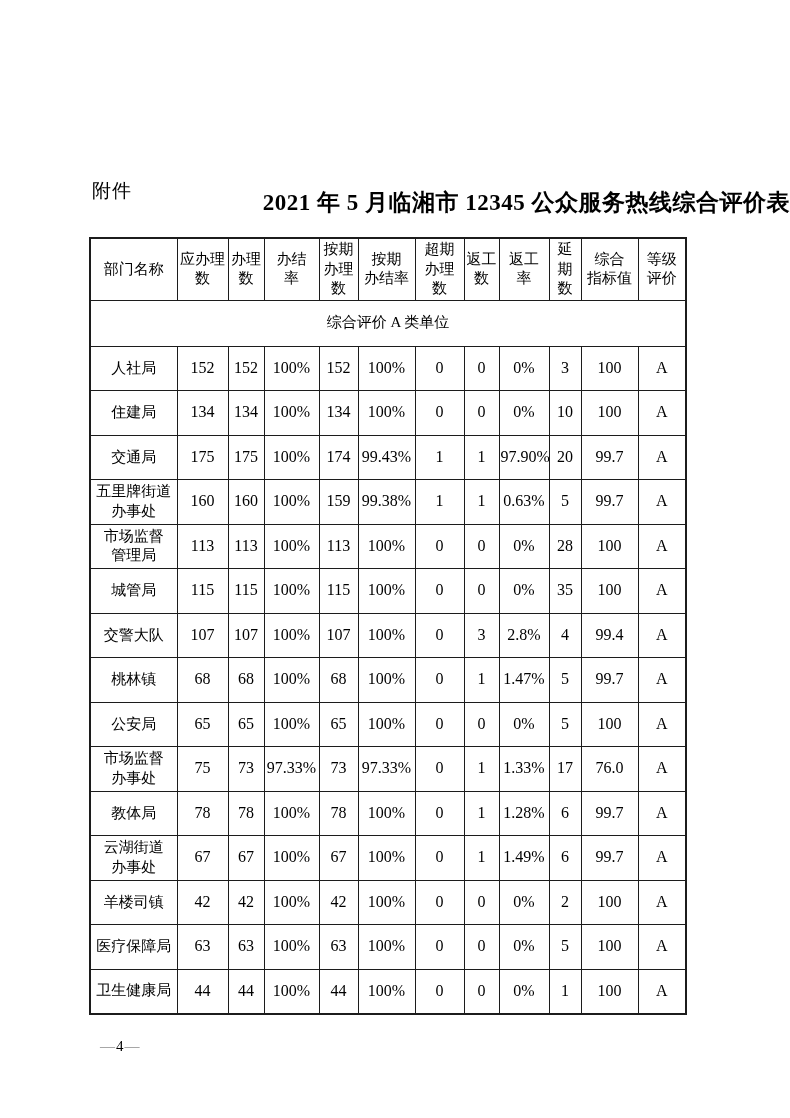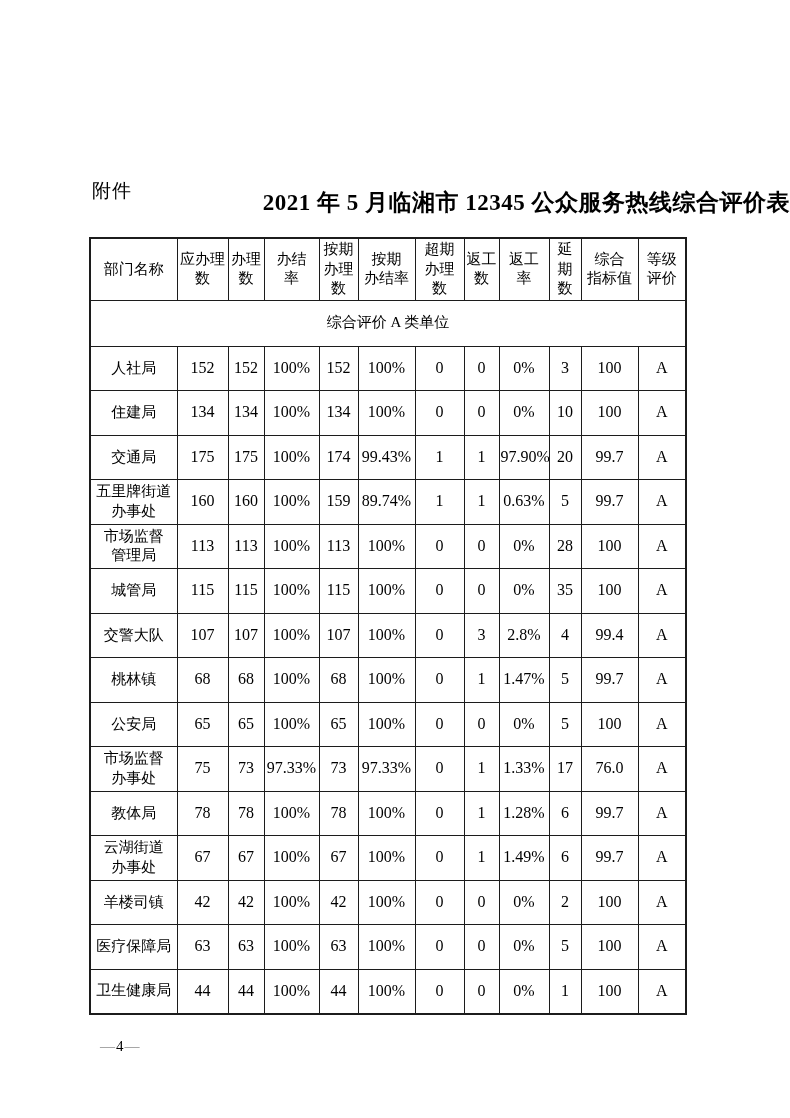--- a/index.html
+++ b/index.html
@@ -163,21 +163,21 @@
         <td class="num-cell">99.7</td>
         <td class="num-cell">A</td>
       </tr>
       <tr class="data-row">
         <td>五里牌街道
 办事处</td>
         <td class="num-cell">160</td>
         <td class="num-cell">160</td>
         <td class="num-cell">100%</td>
         <td class="num-cell">159</td>
-        <td class="num-cell">89.74%</td>
+        <td class="num-cell">99.38%</td>
         <td class="num-cell">1</td>
         <td class="num-cell">1</td>
         <td class="num-cell">0.63%</td>
         <td class="num-cell">5</td>
         <td class="num-cell">99.7</td>
         <td class="num-cell">A</td>
       </tr>
       <tr class="data-row">
         <td>市场监督
 管理局</td>

